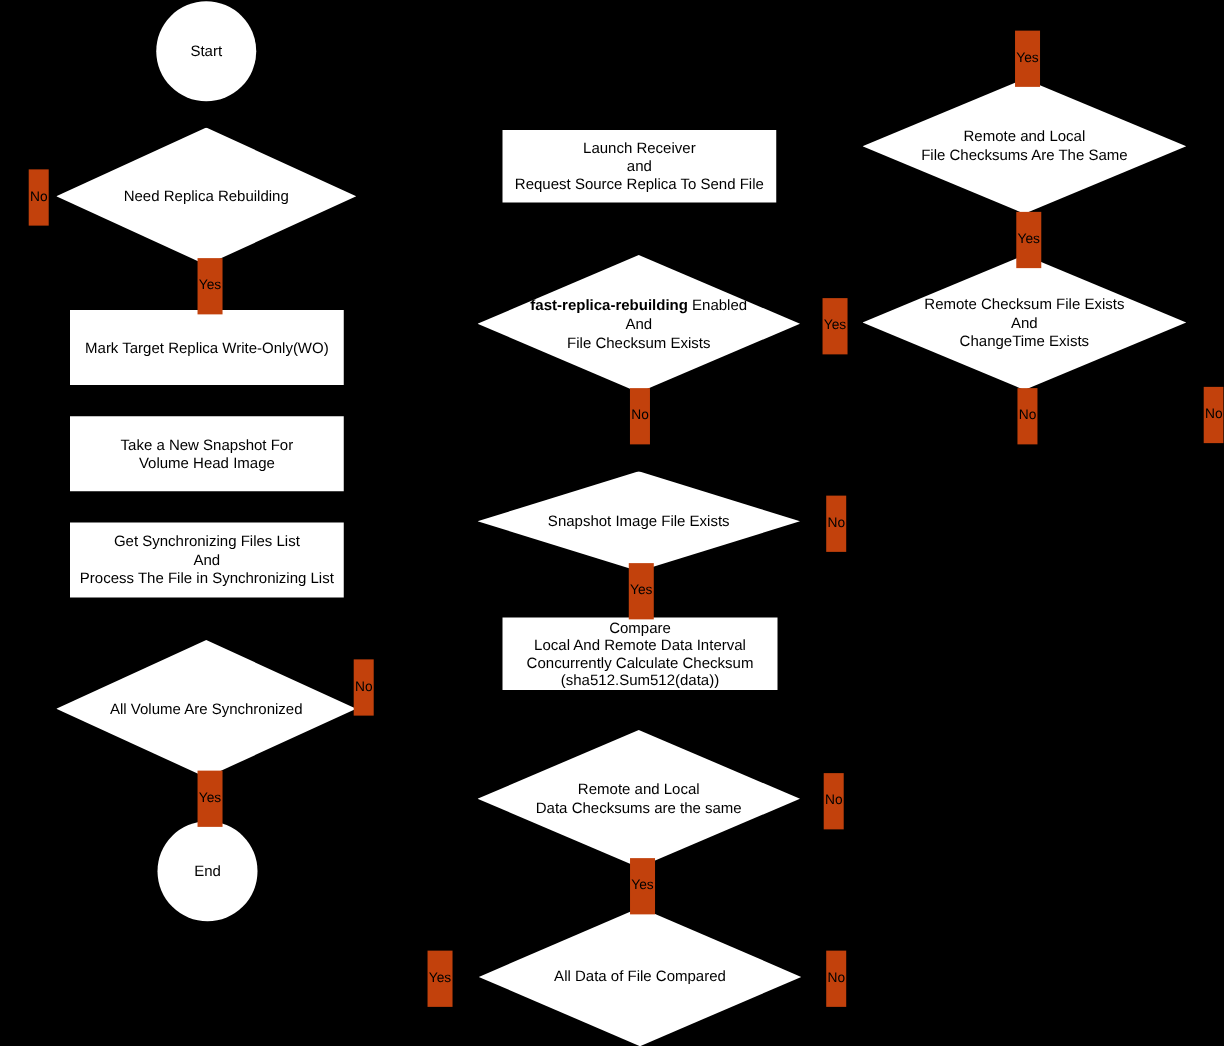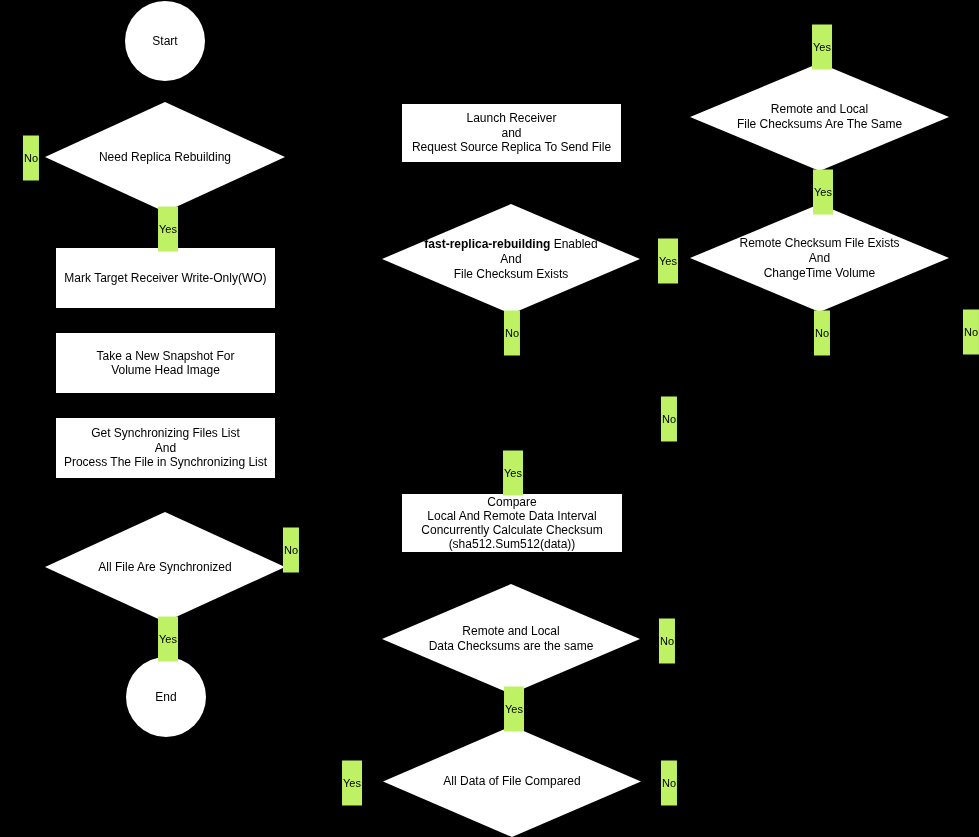--- a/index.html
+++ b/index.html
@@ -12,63 +12,63 @@
   .node {
     position:absolute; display:flex; align-items:center; justify-content:center;
     text-align:center; background:#ffffff; color:#000000; font-size:12px;
   }
   .circle { border-radius:50%; }
   .diamond { clip-path: polygon(50% 0, 100% 50%, 50% 100%, 0 50%); line-height:15px; }
   .process { line-height:14.5px; }
   .line { display:block; }
   .edge-label {
     position:absolute; transform:translate(-50%,-50%);
-    background:#bef264; color:#000000;
+    background:#c2410c; color:#000000;
     font-size:11px; line-height:13px; padding:16px 1px; white-space:nowrap;
   }
 </style>
 </head>
 <body>
 
 <div class="canvas">
 
   <div class="node circle" style="left:125px;top:1px;width:80px;height:80px;">
     <span>Start</span>
   </div>
 
   <div class="node diamond" style="left:45px;top:102px;width:240px;height:110px;text-align:right;">
     <div>
         <span class="line">Need Replica Rebuilding</span>
       </div>
   </div>
 
   <div class="node process" style="left:56px;top:248px;width:219px;height:60px;">
     <div>
-        <span class="line">Mark Target Receiver Write-Only(WO)</span>
+        <span class="line">Mark Target Replica Write-Only(WO)</span>
       </div>
   </div>
 
   <div class="node process" style="left:56px;top:333px;width:219px;height:60px;">
     <div>
       <span class="line">Take a New Snapshot For</span>
       <span class="line">Volume Head Image</span>
     </div>
   </div>
 
   <div class="node process" style="left:56px;top:418px;width:219px;height:60px;">
     <div>
       <span class="line">Get Synchronizing Files List</span>
       <span class="line">And</span>
       <span class="line">Process The File in Synchronizing List</span>
     </div>
   </div>
 
   <div class="node diamond" style="left:45px;top:512px;width:240px;height:110px;">
     <div>
-        <span class="line">All File Are Synchronized</span>
+        <span class="line">All Volume Are Synchronized</span>
       </div>
   </div>
 
   <div class="node circle" style="left:126px;top:657px;width:80px;height:80px;">
     <span>End</span>
   </div>
 
   <div class="node process" style="left:402px;top:104px;width:219px;height:58px;">
     <div>
       <span class="line">Launch Receiver</span>
@@ -78,20 +78,25 @@
   </div>
 
   <div class="node diamond" style="left:382px;top:204px;width:258px;height:110px;">
     <div>
       <span class="line"><b>fast-replica-rebuilding</b><span> Enabled</span></span>
       <span class="line">And</span>
       <span class="line">File Checksum Exists</span>
     </div>
   </div>
 
+  <div class="node diamond" style="left:382px;top:377px;width:258px;height:80px;">
+    <div>
+        <span class="line">Snapshot Image File Exists</span>
+      </div>
+  </div>
 
   <div class="node process" style="left:402px;top:494px;width:220px;height:58px;line-height:14px;">
     <div>
       <span class="line">Compare</span>
       <span class="line">Local And Remote Data Interval</span>
       <span class="line">Concurrently Calculate Checksum</span>
       <span class="line">(sha512.Sum512(data))</span>
     </div>
   </div>
 
@@ -112,21 +117,21 @@
     <div>
       <span class="line">Remote and Local</span>
       <span class="line">File Checksums Are The Same</span>
     </div>
   </div>
 
   <div class="node diamond" style="left:690px;top:204px;width:259px;height:108px;">
     <div>
       <span class="line">Remote Checksum File Exists</span>
       <span class="line">And</span>
-      <span class="line">ChangeTime Volume</span>
+      <span class="line">ChangeTime Exists</span>
     </div>
   </div>
 
 
   <div class="edge-label" style="left:31px;top:158px;">No</div>
   <div class="edge-label" style="left:168px;top:229px;">Yes</div>
   <div class="edge-label" style="left:291px;top:550px;">No</div>
   <div class="edge-label" style="left:168px;top:639px;">Yes</div>
   <div class="edge-label" style="left:668px;top:261px;">Yes</div>
   <div class="edge-label" style="left:512px;top:333px;">No</div>

